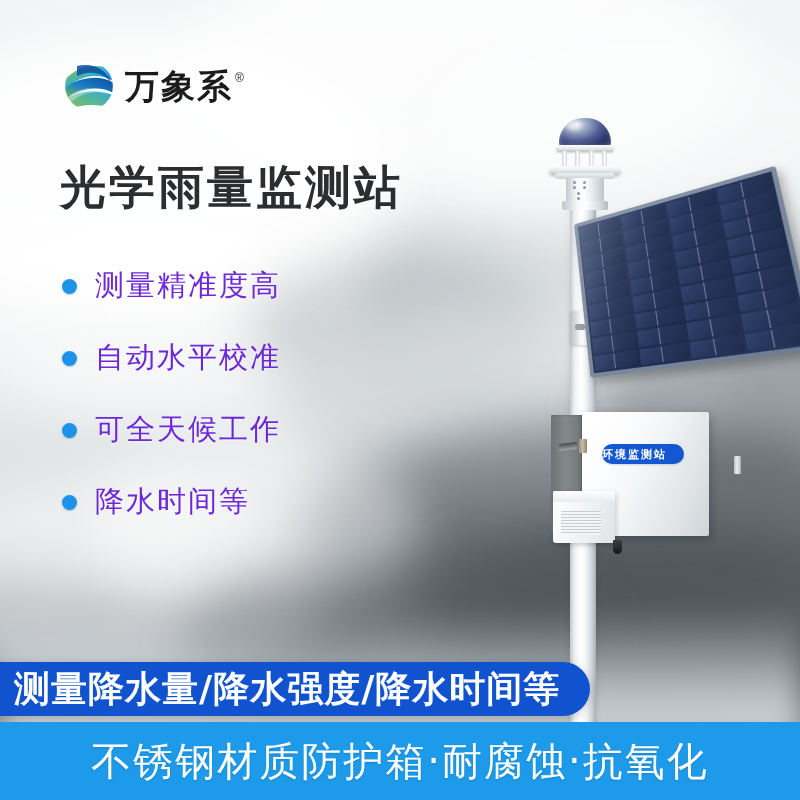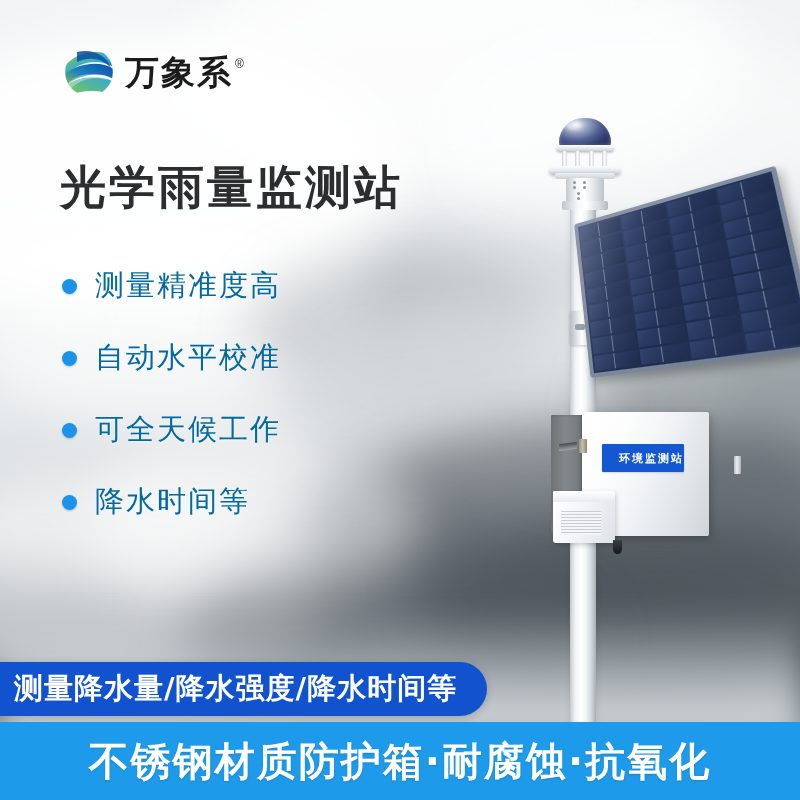--- a/index.html
+++ b/index.html
@@ -33,21 +33,21 @@
   .dk1{left:330px;top:420px;width:560px;height:200px;background:rgba(78,86,92,.55);}
   .dk2{left:420px;top:520px;width:480px;height:190px;background:rgba(64,72,78,.58);}
   .dk3{left:180px;top:560px;width:420px;height:170px;background:rgba(84,92,98,.45);}
   .dk4{left:600px;top:300px;width:320px;height:210px;background:rgba(96,104,110,.40);}
   .dk5{left:250px;top:250px;width:300px;height:150px;background:rgba(120,128,134,.28);}
   .hz{position:absolute;left:0;right:0;bottom:60px;height:130px;
       background:linear-gradient(180deg,rgba(175,182,188,0) 0%,rgba(206,212,216,.75) 60%,rgba(224,228,231,.9) 100%);
       filter:blur(14px);}
 
   
-  .logo-row{position:absolute;left:63px;top:46px;display:flex;align-items:center;gap:10px;}
+  .logo-row{position:absolute;left:63px;top:60px;display:flex;align-items:center;gap:10px;}
   .logo-mark{width:52px;height:52px;position:relative;}
   .logo-text{display:flex;align-items:flex-start;}
   .logo-cn{
     font-size:34px;font-weight:bold;color:#1b1b1b;letter-spacing:2px;
     font-family:"DejaVu Sans","Liberation Sans",sans-serif;line-height:1;
     text-shadow:0 1px 0 rgba(255,255,255,.6);
   }
   .logo-reg{font-size:12px;color:#2a2a2a;margin-left:2px;margin-top:2px;}
 
   
@@ -62,49 +62,49 @@
 
   
   .features{position:absolute;left:62px;top:264px;}
   .feat{display:flex;align-items:center;height:44px;margin-bottom:28px;}
   .dot{
     width:15px;height:15px;border-radius:50%;
     background:#1b93e8;flex:0 0 auto;margin-right:18px;
     box-shadow:0 1px 2px rgba(0,60,120,.25);
   }
   .feat-txt{
-    font-size:29px;color:#0369a1;letter-spacing:2px;
+    font-size:29px;color:#6d28d9;letter-spacing:2px;
     font-family:"DejaVu Sans","Liberation Sans",sans-serif;
     text-shadow:0 1px 2px rgba(255,255,255,.5);
     white-space:nowrap;
   }
 
   
   .pill{
     position:absolute;left:-12px;top:662px;height:54px;
     padding:0 30px 0 26px;
     display:flex;align-items:center;
     background:#1153cf;
     border-radius:0 28px 28px 0;
     box-shadow:0 2px 8px rgba(0,0,0,.18);
   }
   .pill-txt{
-    color:#fff;font-size:29px;font-weight:bold;letter-spacing:1px;
+    color:#fff;font-size:36px;font-weight:bold;letter-spacing:1px;
     font-family:"DejaVu Sans","Liberation Sans",sans-serif;
     white-space:nowrap;
   }
 
   
   .bottombar{
     position:absolute;left:0;right:0;bottom:0;height:78px;
     background:#1d9ae9;
     display:flex;align-items:center;justify-content:center;
   }
   .bottombar-txt{
-    color:#fff;font-size:40px;font-weight:bold;letter-spacing:2px;
+    color:#fff;font-size:40px;font-weight:normal;letter-spacing:2px;
     font-family:"DejaVu Sans","Liberation Sans",sans-serif;
     white-space:nowrap;
     text-shadow:0 1px 2px rgba(0,50,90,.18);
   }
 
   
   .product{position:absolute;left:0;top:0;width:800px;height:800px;pointer-events:none;}
 
   
   .pole{
@@ -236,23 +236,23 @@
     background:linear-gradient(112deg,#ffffff 0%,#fafbfc 28%,#eef1f3 55%,#e0e4e7 78%,#cfd4d8 100%);
     border-radius:2px;
     box-shadow:2px 3px 8px rgba(0,0,0,.22);
   }
   .door-gloss{
     position:absolute;left:0;top:0;width:127px;height:124px;
     background:linear-gradient(124deg,rgba(255,255,255,.85) 0%,rgba(255,255,255,.25) 34%,rgba(255,255,255,0) 58%);
     pointer-events:none;
   }
   .label{
-    position:absolute;left:20px;top:32px;width:82px;height:28px;
-    background:#1358d0;border-radius:1px;
-    display:flex;align-items:center;justify-content:flex-end;
+    position:absolute;left:20px;top:32px;width:82px;height:20px;
+    background:#1358d0;border-radius:10px;
+    display:flex;align-items:center;justify-content:flex-start;
     box-shadow:0 1px 2px rgba(0,0,0,.15);
   }
   .label-txt{
     color:#fff;font-size:11px;font-weight:bold;letter-spacing:2px;
     font-family:"DejaVu Sans","Liberation Sans",sans-serif;white-space:nowrap;
   }
   .hinge{
     position:absolute;width:8px;height:14px;
     background:linear-gradient(90deg,#9b8f7e,#c8bda9 45%,#8d8372);
     border-radius:1px;

